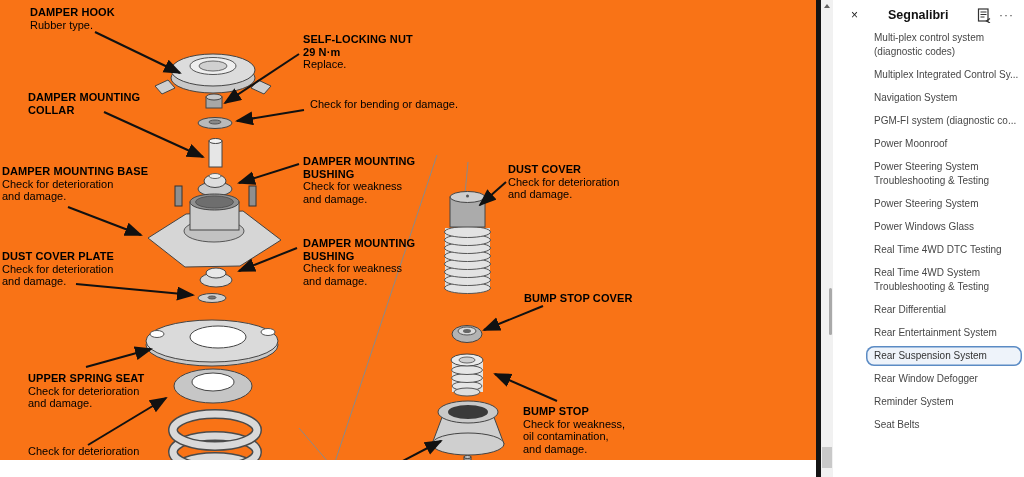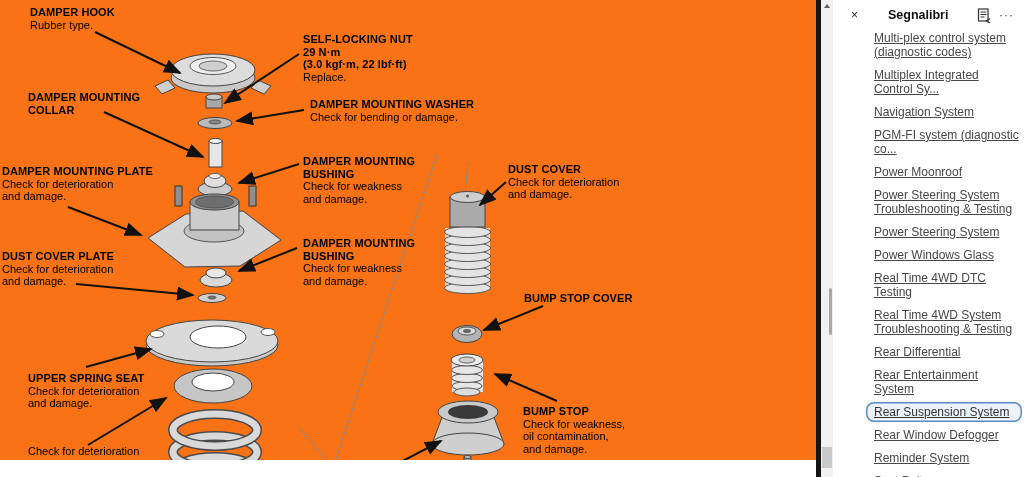--- a/index.html
+++ b/index.html
@@ -21,22 +21,22 @@
   
   .sidebar{position:absolute;left:833px;top:0;width:191px;height:477px;background:#fff;overflow:hidden;}
   .sb-header{position:absolute;left:0;top:4px;width:191px;height:22px;display:flex;align-items:center;}
   .sb-close{margin-left:18px;font-size:12px;color:#222;cursor:pointer;}
   .sb-title{margin-left:30px;font-size:12.5px;font-weight:bold;color:#111;}
   .sb-spacer{flex:1;}
   .sb-bmicon{width:14px;height:15px;margin-right:8px;cursor:pointer;}
   .sb-more{margin-right:10px;font-size:12px;color:#444;letter-spacing:1px;cursor:pointer;}
   .bm-list{position:absolute;left:866px;top:28px;width:156px;}
   .bm-item{box-sizing:border-box;width:156px;padding:3px 2px 3px 8px;margin-bottom:3px;
-           font-size:12px;line-height:14px;color:#474747;white-space:pre-line;
-           border-radius:8px;cursor:pointer;overflow:hidden;text-decoration:underline;}
+           font-size:10px;line-height:14px;color:#474747;white-space:pre-line;
+           border-radius:8px;cursor:pointer;overflow:hidden;}
   .bm-item.selected{box-shadow:inset 0 0 0 1.5px #5b8bc4;background:#eef3fa;color:#333;}
 </style>
 </head>
 <body>
 
 <div class="app">
 
   <div class="main">
 
     <svg width="816" height="477" viewBox="0 0 816 477">
@@ -186,35 +186,33 @@
     </svg>
 
     <div class="dlabel" style="left:30px;top:6px;width:130px">
       <div class="t">DAMPER HOOK</div>
       <div>Rubber type.</div>
     </div>
 
     <div class="dlabel" style="left:303px;top:33px;width:165px">
       <div class="t">SELF-LOCKING NUT</div>
       <div class="t">29 N·m</div>
-      <div class="t">(3.0 kgf·m, 22 lbf·ft)</div>
       <div>Replace.</div>
     </div>
 
     <div class="dlabel" style="left:28px;top:91px;width:130px">
       <div class="t">DAMPER MOUNTING COLLAR</div>
     </div>
 
     <div class="dlabel" style="left:310px;top:98px;width:210px">
-      <div class="t">DAMPER MOUNTING WASHER</div>
       <div>Check for bending or damage.</div>
     </div>
 
     <div class="dlabel" style="left:2px;top:165px;width:175px">
-      <div class="t">DAMPER MOUNTING PLATE</div>
+      <div class="t">DAMPER MOUNTING BASE</div>
       <div>Check for deterioration</div>
       <div>and damage.</div>
     </div>
 
     <div class="dlabel" style="left:303px;top:155px;width:132px">
       <div class="t">DAMPER MOUNTING BUSHING</div>
       <div>Check for weakness</div>
       <div>and damage.</div>
     </div>
 

